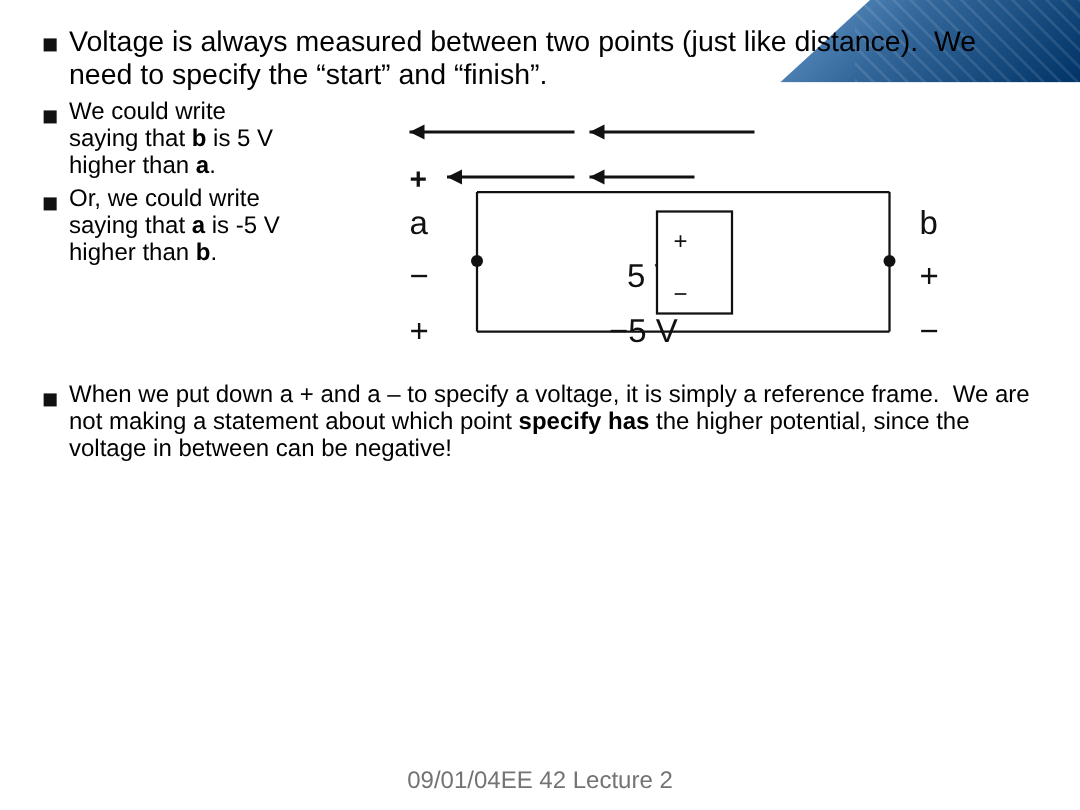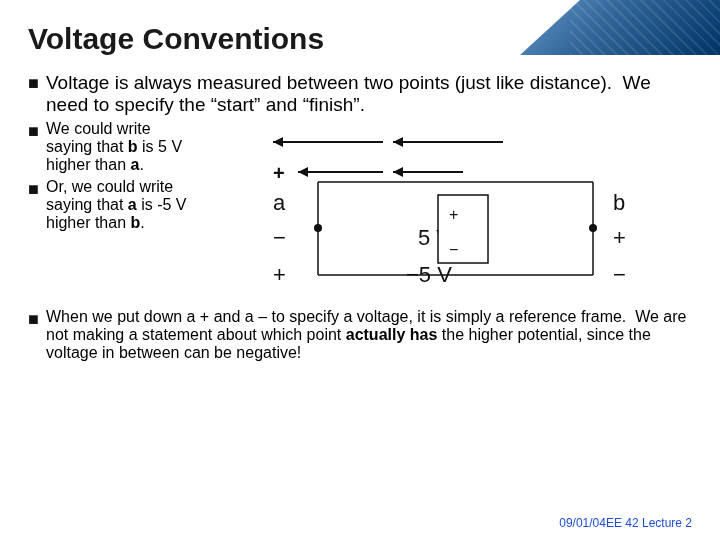--- a/index.html
+++ b/index.html
@@ -80,39 +80,38 @@
     .bullet-text {
       flex: 1;
     }
 
     .footer {
       position: absolute;
       bottom: 10px;
       left: 28px;
       right: 28px;
       display: flex;
-      justify-content: flex-end;
-      font-size: 12px;
-      color: #1d4ed8;
+      justify-content: center;
+      font-size: 16px;
+      color: #737373;
     }
 
     b { font-weight: bold; }
   </style>
 </head>
 <body>
 
 <div class="slide">
 
   <div class="top-bar">
     <div class="top-bar-inner"></div>
   </div>
 
   <div class="content">
 
-    <h1 class="title">Voltage Conventions</h1>
 
     <div class="bullet-item">
       <span class="bullet-dot">■</span>
       <span class="bullet-text" style="font-size:19px;">
         Voltage is always measured between two points (just like distance).&nbsp; We need to specify the “start” and “finish”.
       </span>
     </div>
 
     <div style="display:flex; align-items:flex-start; margin-top:4px;">
 
@@ -182,21 +181,21 @@
 
           <circle cx="55" cy="108" r="4" fill="#111"></circle>
           <circle cx="330" cy="108" r="4" fill="#111"></circle>
         </svg>
       </div>
     </div>
 
     <div class="bullet-item" style="margin-top:4px;">
       <span class="bullet-dot">■</span>
       <span class="bullet-text">
-        When we put down a + and a – to specify a voltage, it is simply a reference frame.&nbsp; We are not making a statement about which point <b>actually has</b> the higher potential, since the voltage in between can be negative!
+        When we put down a + and a – to specify a voltage, it is simply a reference frame.&nbsp; We are not making a statement about which point <b>specify has</b> the higher potential, since the voltage in between can be negative!
       </span>
     </div>
   </div>
 
   <div class="footer">
     <span>09/01/04</span>
     <span>EE 42 Lecture 2</span>
   </div>
 </div>
 

